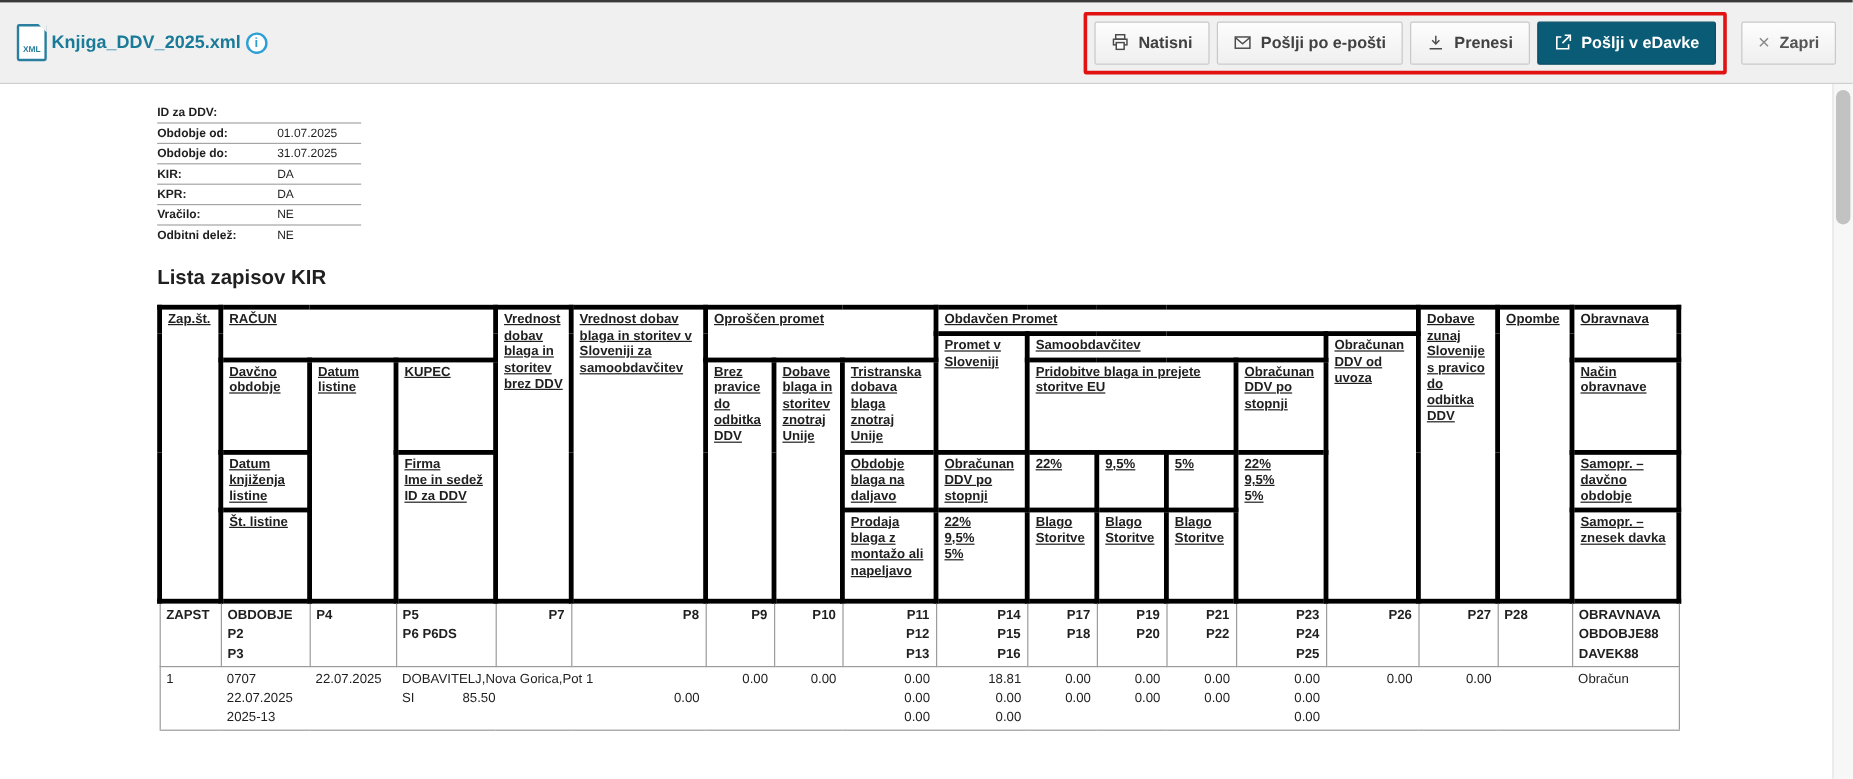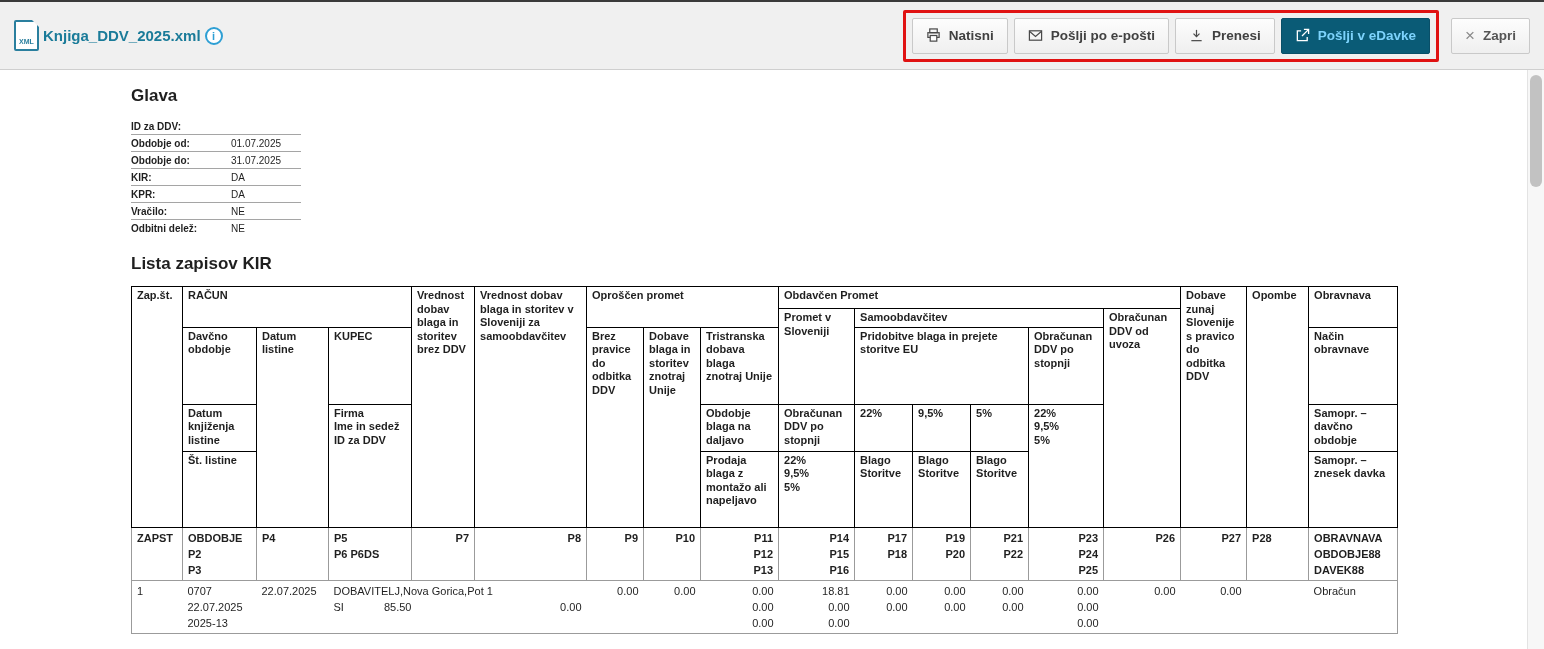--- a/index.html
+++ b/index.html
@@ -23,42 +23,42 @@
               color:#2e9fd4; font-size:11px; font-weight:bold; display:flex;
               align-items:center; justify-content:center; cursor:pointer; background:#fff; }
 
   .red-box { display:flex; align-items:center; gap:6px; border:3px solid #e01212;
              padding:5px 6px; margin-left:auto; border-radius:2px; }
   .btn { height:36px; display:inline-flex; align-items:center; gap:8px; padding:0 13px;
          background:linear-gradient(#fdfdfd,#efefef); border:1px solid #c9c9c9;
          border-radius:2px; font-size:13.5px; font-weight:bold; color:#414141;
          cursor:pointer; white-space:nowrap; font-family:"Liberation Sans", sans-serif; }
   .btn svg { display:block; }
-  .btn.primary { background:#0a5b76; border-color:#094f68; color:#7dd3fc;align-items:center; }
+  .btn.primary { background:#0a5b76; border-color:#094f68; color:#ffffff;align-items:center; }
   .btn-zapri { margin-left:12px; color:#555; }
   .x-glyph { font-size:17px; line-height:1; color:#8a8a8a; font-weight:normal; }
 
   
   .content { position:relative; height:579px; background:#fff;
              padding:16px 0 0 131px; overflow:hidden; }
   .h-section { font-size:17px; font-weight:bold; color:#1f1f1f; }
   .glava-h { margin-bottom:12px; }
   .glava-table { border-collapse:collapse; margin-bottom:18px; }
   .glava-table td { font-size:10px; border-bottom:1px solid #a5a5a5;
                     padding:3px 0 2px; vertical-align:top; }
   .glava-table tr:last-child td { border-bottom:none; }
   .glava-table .lbl { width:100px; font-weight:bold; }
   .glava-table .val { width:70px; }
   .kir-h { margin-bottom:12px; }
 
   
   .kir-table { border-collapse:collapse; table-layout:fixed; width:1266px;
                font-size:11px; border:1px solid #9b9b9b; }
-  .kir-table th { border:1px solid #000000; vertical-align:top; text-align:left;
-                  font-weight:bold; padding:2px 5px; line-height:13.5px; }
+  .kir-table th { border:4px solid #000000; vertical-align:top; text-align:left;
+                  font-weight:bold; padding:2px 5px; line-height:13.5px;text-decoration:underline; }
   .kir-table td.code { border:1px solid #9b9b9b; vertical-align:top; font-weight:bold;
                   padding:2px 5px; line-height:16px; }
   .kir-table td.data { border:none; vertical-align:top; padding:2px 5px; line-height:16px; }
   .row-data td { border-bottom:1px solid #9b9b9b !important; }
   .num { text-align:right; }
   .ml { white-space:pre-line; }
   .nowrap { white-space:nowrap; overflow:visible; }
   .val-gap { margin-left:40px; }
 
   
@@ -115,21 +115,20 @@
   </div>
 
   <button class="btn btn-zapri">
     <span class="x-glyph">×</span>
     <span>Zapri</span>
   </button>
 </div>
 
 <div class="content">
 
-  <div class="h-section glava-h">Glava</div>
 
   <table class="glava-table">
     <tbody>
         <tr>
       <td class="lbl">ID za DDV:</td>
       <td class="val"></td>
     </tr>
     <tr>
       <td class="lbl">Obdobje od:</td>
       <td class="val">01.07.2025</td>

